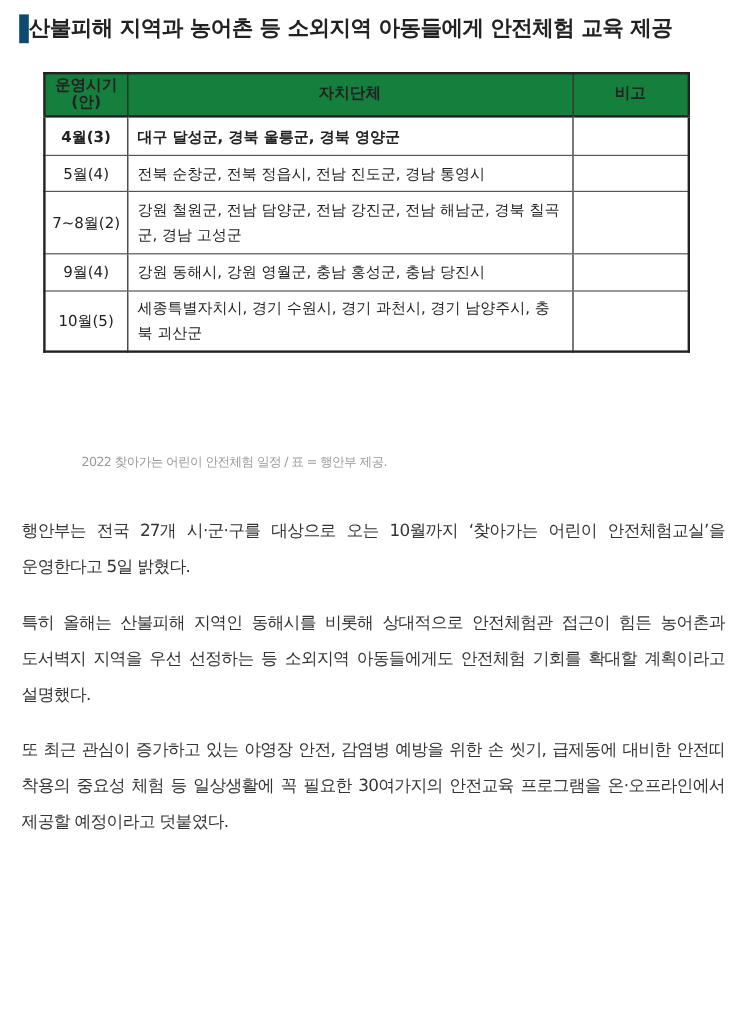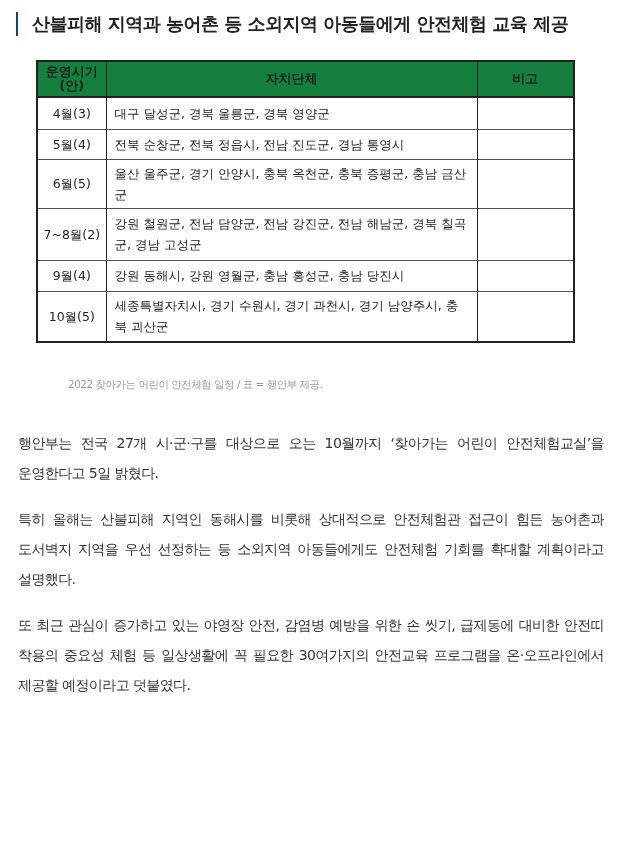--- a/index.html
+++ b/index.html
@@ -13,22 +13,22 @@
       position: relative;
       overflow: hidden;
       font-family: "DejaVu Sans", "Liberation Sans", sans-serif;
       color: #333333;
     }
     .headline {
       position: absolute;
       left: 16px;
       top: 12px;
       height: 24px;
-      border-left: 2px solid #0c4a6e;
-      padding-left: 14px;
+      border-left: 8px solid #0c4a6e;
+      padding-left: 0;
       font-size: 18px;
       line-height: 24px;
       font-weight: bold;
       color: #222222;
       letter-spacing: -0.5px;
       white-space: nowrap;
     }
     .schedule-table {
       position: absolute;
       left: 36px;
@@ -59,21 +59,21 @@
       vertical-align: middle;
     }
     .schedule-table td:first-child {
       border-left: none;
       text-align: center;
       padding: 0;
     }
     .schedule-table td.notes { padding: 0; }
     .col-period { width: 69px; }
     .col-notes { width: 97px; }
-    .row-1 { height: 32px; }
+    .row-1 { height: 32px; font-weight: bold; }
     .row-2 { height: 30px; }
     .row-3 { height: 48px; }
     .row-4 { height: 52px; }
     .row-5 { height: 31px; }
     .row-6 { height: 51px; border-radius: 21px; }
     .caption {
       position: absolute;
       left: 36px;
       top: 378px;
       font-size: 10.5px;
@@ -121,25 +121,20 @@
     <tr class="row-1">
       <td>4월(3)</td>
       <td>대구 달성군, 경북 울릉군, 경북 영양군</td>
       <td class="notes"></td>
     </tr>
     <tr class="row-2">
       <td>5월(4)</td>
       <td>전북 순창군, 전북 정읍시, 전남 진도군, 경남 통영시</td>
       <td class="notes"></td>
     </tr>
-    <tr class="row-3">
-      <td>6월(5)</td>
-      <td>울산 울주군, 경기 안양시, 충북 옥천군, 충북 증평군, 충남 금산군</td>
-      <td class="notes"></td>
-    </tr>
     <tr class="row-4">
       <td>7~8월(2)</td>
       <td>강원 철원군, 전남 담양군, 전남 강진군, 전남 해남군, 경북 칠곡군, 경남 고성군</td>
       <td class="notes"></td>
     </tr>
     <tr class="row-5">
       <td>9월(4)</td>
       <td>강원 동해시, 강원 영월군, 충남 홍성군, 충남 당진시</td>
       <td class="notes"></td>
     </tr>

